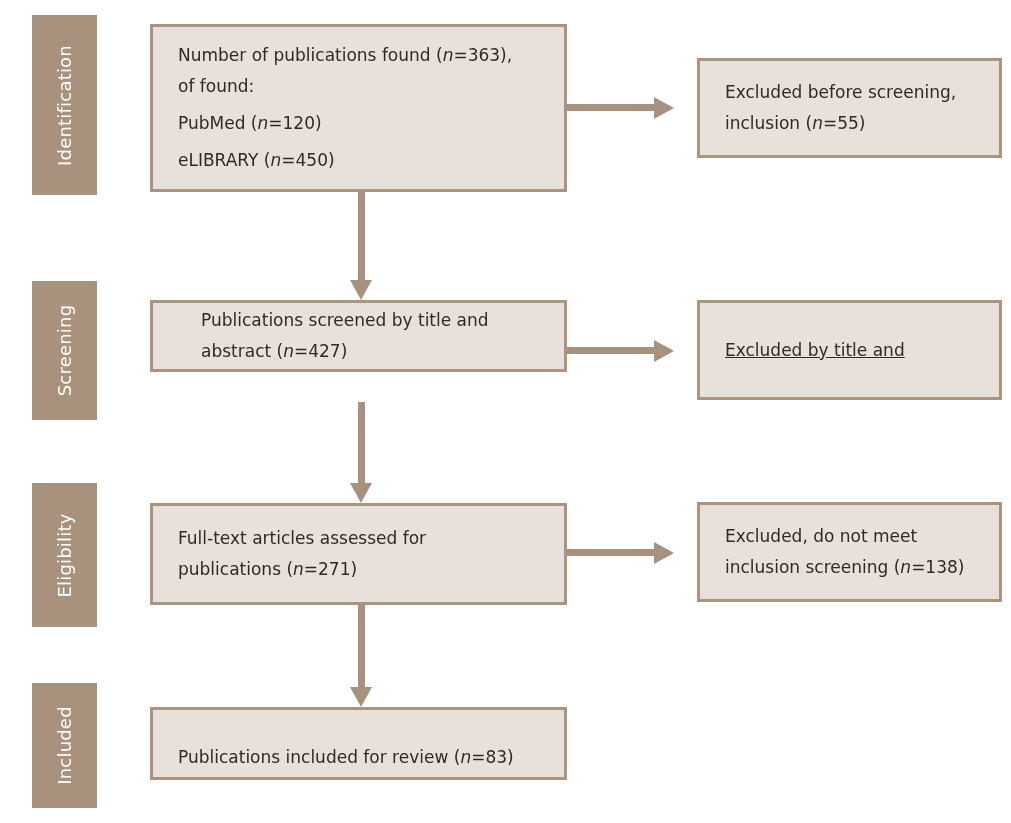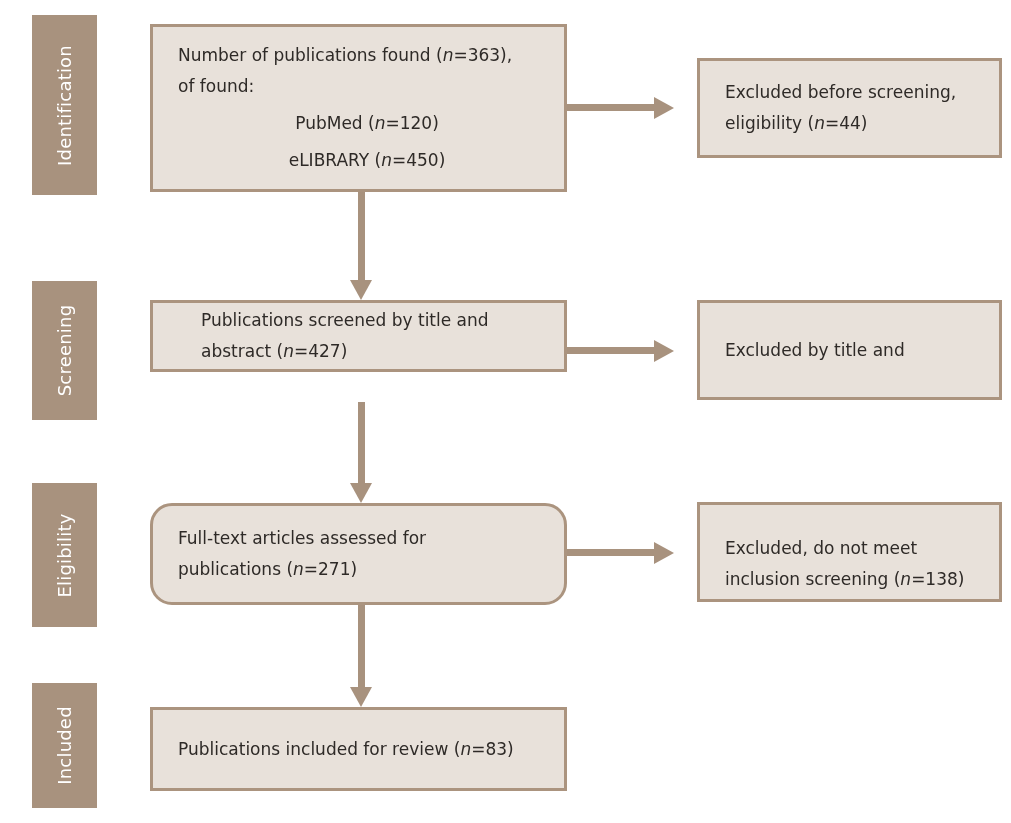--- a/index.html
+++ b/index.html
@@ -42,33 +42,33 @@
     box-sizing: border-box;
     display: flex;
     flex-direction: column;
     justify-content: center;
     padding: 4px 8px 4px 25px;
     color: var(--text, #2e2a27);
     font-size: 17px;
     line-height: 31px;
   }
   .box p { margin: 0; white-space: nowrap; }
-  .box p.gap { margin-top: 6px; text-align: center; }
+  .box p.gap { margin-top: 6px; }
   .box i { font-style: italic; }
 
   .mbox { left: 150px; width: 417px; }
   #mbox-1 { top: 24px;  height: 168px; }
   #mbox-2 { top: 300px; height: 72px; padding-left: 48px; }
-  #mbox-3 { top: 503px; height: 102px; border-radius: 22px; }
-  #mbox-4 { top: 707px; height: 84px; }
+  #mbox-3 { top: 503px; height: 102px; }
+  #mbox-4 { top: 707px; height: 73px; justify-content: flex-end; }
 
   .xbox { left: 673px; width: 305px; margin-left: 24px; }
   #xbox-1 { top: 58px;  height: 100px; }
-  #xbox-2 { top: 300px; height: 100px; }
-  #xbox-3 { top: 502px; height: 100px; justify-content: flex-end; }
+  #xbox-2 { top: 300px; height: 100px; text-decoration: underline; }
+  #xbox-3 { top: 502px; height: 100px; }
 
   
   .vshaft {
     position: absolute;
     left: 358px;
     width: 7px;
     background: var(--arrow, #a8927e);
   }
   .vhead {
     position: absolute;
@@ -135,21 +135,21 @@
     <p><span>Full-text articles assessed for</span><i></i><span></span></p>
     <p><span>publications (</span><i>n</i><span>=271)</span></p>
   </div>
 
   <div class="box mbox" id="mbox-4">
     <p><span>Publications included for review (</span><i>n</i><span>=83)</span></p>
   </div>
 
   <div class="box xbox" id="xbox-1">
     <p><span>Excluded before screening,</span><i></i><span></span></p>
-    <p><span>eligibility (</span><i>n</i><span>=44)</span></p>
+    <p><span>inclusion (</span><i>n</i><span>=55)</span></p>
   </div>
 
   <div class="box xbox" id="xbox-2">
     <p><span>Excluded by title and</span><i></i><span></span></p>
   </div>
 
   <div class="box xbox" id="xbox-3">
     <p><span>Excluded, do not meet</span><i></i><span></span></p>
     <p><span>inclusion screening (</span><i>n</i><span>=138)</span></p>
   </div>

